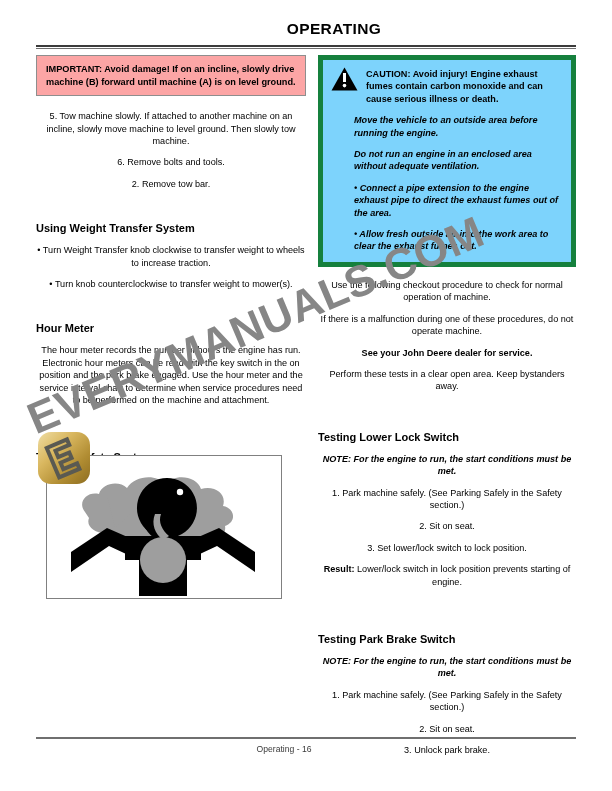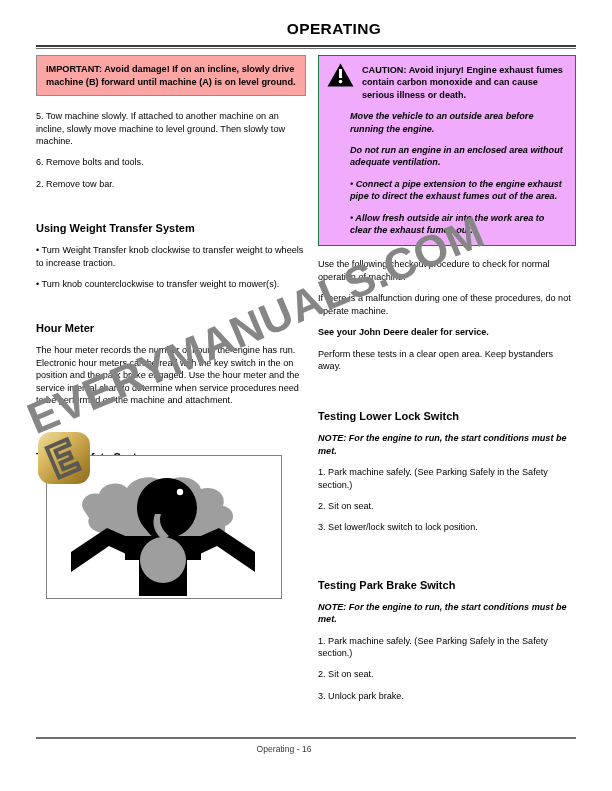--- a/index.html
+++ b/index.html
@@ -48,21 +48,21 @@
     top: 55px;
   }
   #col-left  { left: 36px;  width: 270px; }
   #col-right { left: 318px; width: 258px; }
 
   
   p.body {
     margin: 0 0 9px 0;
     font-size: 9.1px;
     line-height: 12.4px;
-    text-align: left;
+    text-align: center;
   }
   h2.section {
     margin: 0 0 9px 0;
     font-size: 11px;
     font-weight: bold;
     line-height: 14px;
   }
   .note {
     font-style: italic;
     font-weight: bold;
@@ -81,22 +81,22 @@
   }
   #important-box p {
     margin: 0;
     font-size: 9.2px;
     font-weight: bold;
     line-height: 12.6px;
   }
 
   
   #caution-box {
-    border: 1px solid #15803d;
-    background: #f0abfc;
+    border: 5px solid #15803d;
+    background: #7dd3fc;
     padding: 8px 9px 9px 9px;
     margin-bottom: 12px;
     position: relative;
   }
   #caution-box p {
     margin: 0 0 9px 0;
     font-size: 9.1px;
     font-weight: bold;
     line-height: 12.4px;
   }
@@ -301,20 +301,21 @@
     <p class="body">Perform these tests in a clear open area. Keep bystanders away.</p>
 
     <div class="spacer-lg"></div>
     <div class="spacer-sm"></div>
 
     <h2 class="section">Testing Lower Lock Switch</h2>
     <p class="body note">NOTE: For the engine to run, the start conditions must be met.</p>
     <p class="body">1. Park machine safely. (See Parking Safely in the Safety section.)</p>
     <p class="body">2. Sit on seat.</p>
     <p class="body">3. Set lower/lock switch to lock position.</p>
+    <p class="body"><span class="lead-bold">Result:</span><span> Lower/lock switch in lock position prevents starting of engine.</span></p>
 
     <div class="spacer-lg"></div>
     <div class="spacer-md"></div>
 
     <h2 class="section">Testing Park Brake Switch</h2>
     <p class="body note">NOTE: For the engine to run, the start conditions must be met.</p>
     <p class="body">1. Park machine safely. (See Parking Safely in the Safety section.)</p>
     <p class="body">2. Sit on seat.</p>
     <p class="body">3. Unlock park brake.</p>
 

